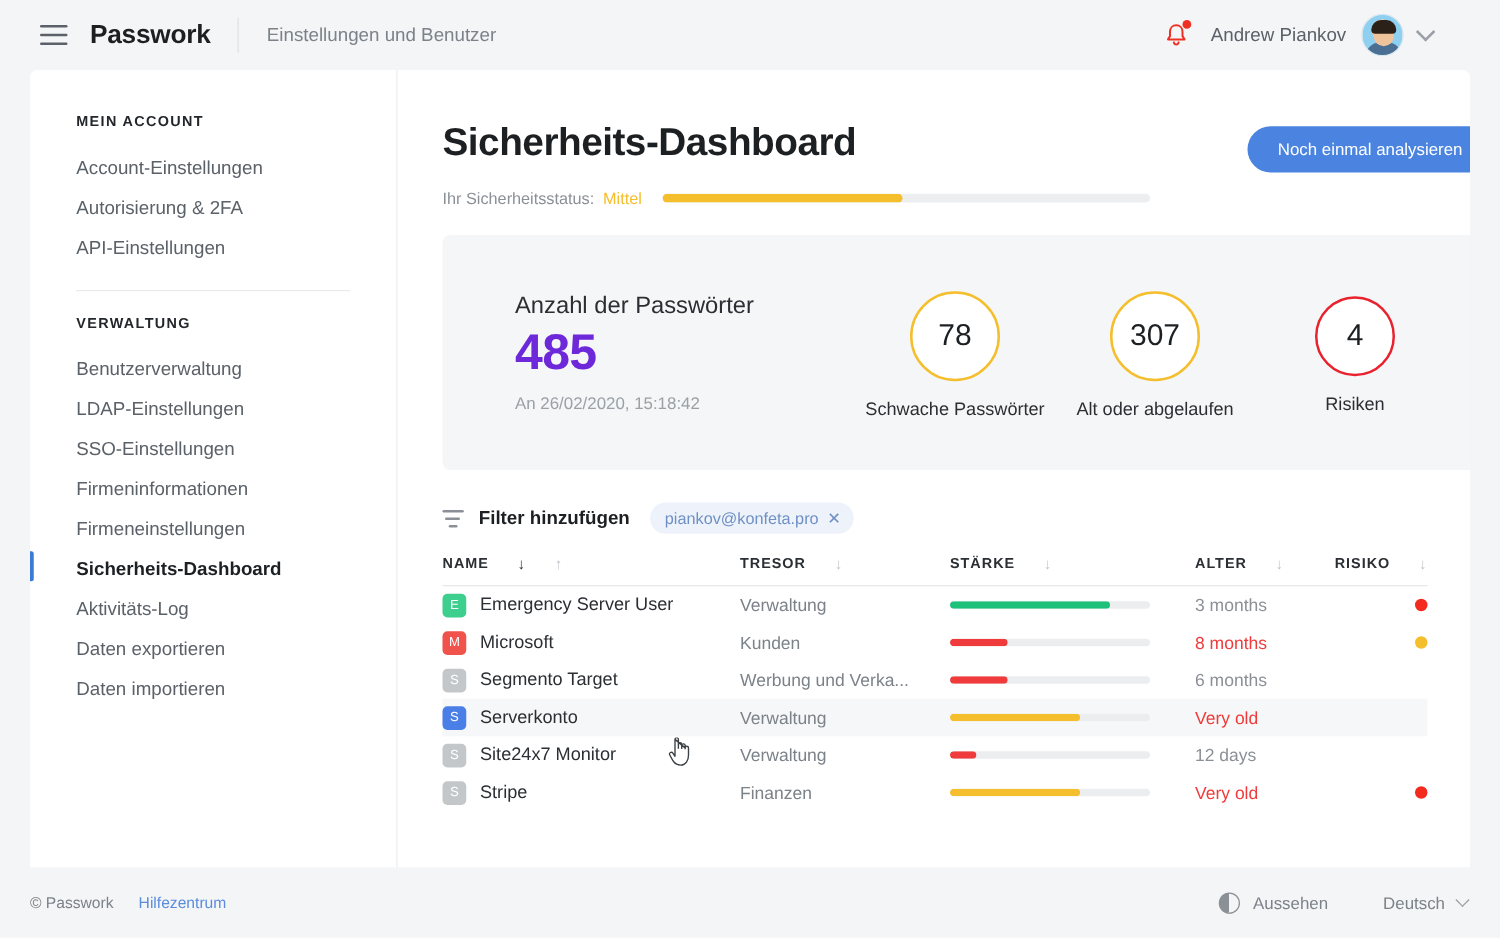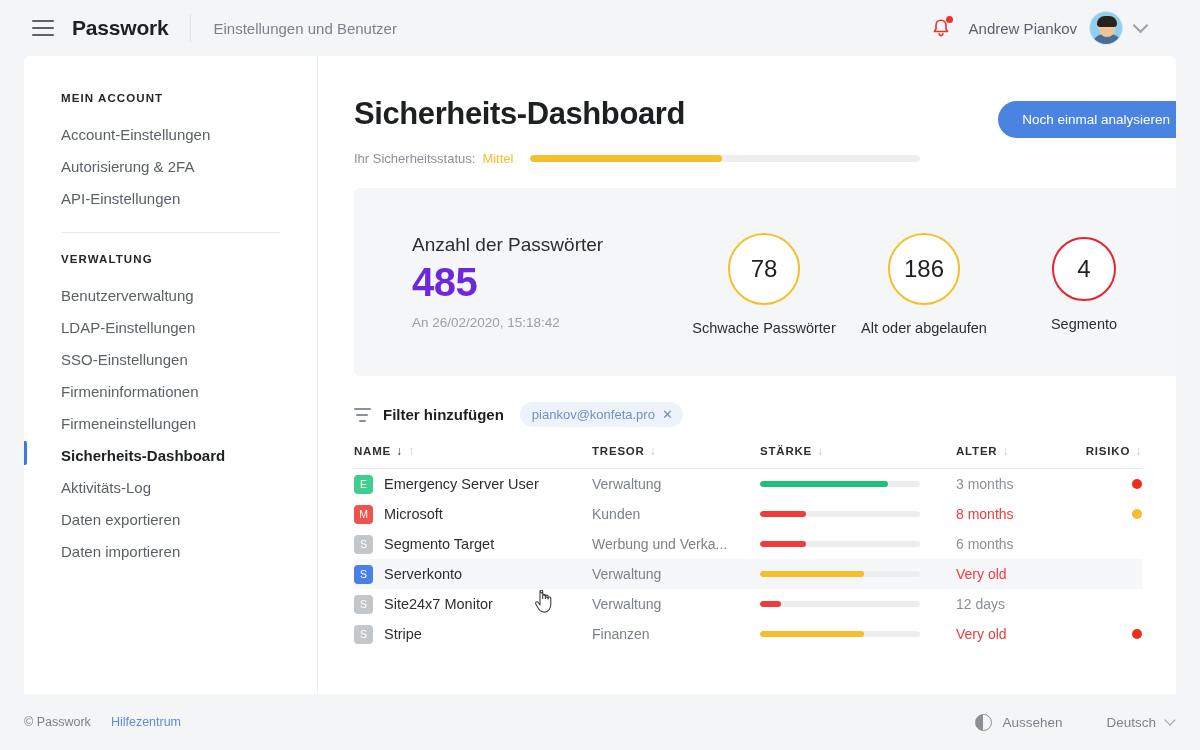--- a/index.html
+++ b/index.html
@@ -171,21 +171,21 @@
   }
   .chip .x { margin-left: 7px; font-size: 13px; color: #6f90c4; }
 
   
   .tbl { margin-top: 18px; width: 788px; }
   .thead {
     display: flex; align-items: center;
     border-bottom: 1px solid #e6e8ea;
     padding-bottom: 11px;
   }
-  .th { font-size: 11.5px; font-weight: bold; letter-spacing: 0.8px; color: #2b2f33; display: flex; align-items: center; cursor: pointer; }
+  .th { font-size: 11.5px; font-weight: bold; letter-spacing: 0.8px; color: #2b2f33; display: flex; align-items: center; cursor: pointer; gap: 18px; }
   .c-name { width: 238px; }
   .c-vault { width: 168px; }
   .c-str { width: 196px; }
   .c-age { width: 118px; }
   .c-risk { width: 68px; justify-content: flex-end; }
   .arr { margin-left: 5px; display: inline-block; color: #c3c7cb; font-size: 12px; line-height: 1; }
   .arr.on { color: #2b2f33; }
   .row {
     display: flex; align-items: center; height: 30px;
     margin-top: 0; cursor: pointer;
@@ -307,26 +307,26 @@
         <div class="count-label">Anzahl der Passwörter</div>
         <div class="count-value">485</div>
         <div class="count-date">An 26/02/2020, 15:18:42</div>
       </div>
       <div class="donuts">
         <div class="donut-col">
           <div class="donut d1" style="border-color: rgb(245, 190, 44);">78</div>
           <div class="donut-cap">Schwache Passwörter</div>
         </div>
         <div class="donut-col">
-          <div class="donut d2" style="border-color: rgb(245, 190, 44);">186</div>
+          <div class="donut d2" style="border-color: rgb(245, 190, 44);">307</div>
           <div class="donut-cap">Alt oder abgelaufen</div>
         </div>
         <div class="donut-col">
           <div class="donut d3" style="border-color: rgb(232, 34, 46);">4</div>
-          <div class="donut-cap">Segmento</div>
+          <div class="donut-cap">Risiken</div>
         </div>
       </div>
     </div>
 
     <div class="filter-row">
       <div class="filter-icon">
           <i></i>
           <i></i>
           <i></i>
         </div>

